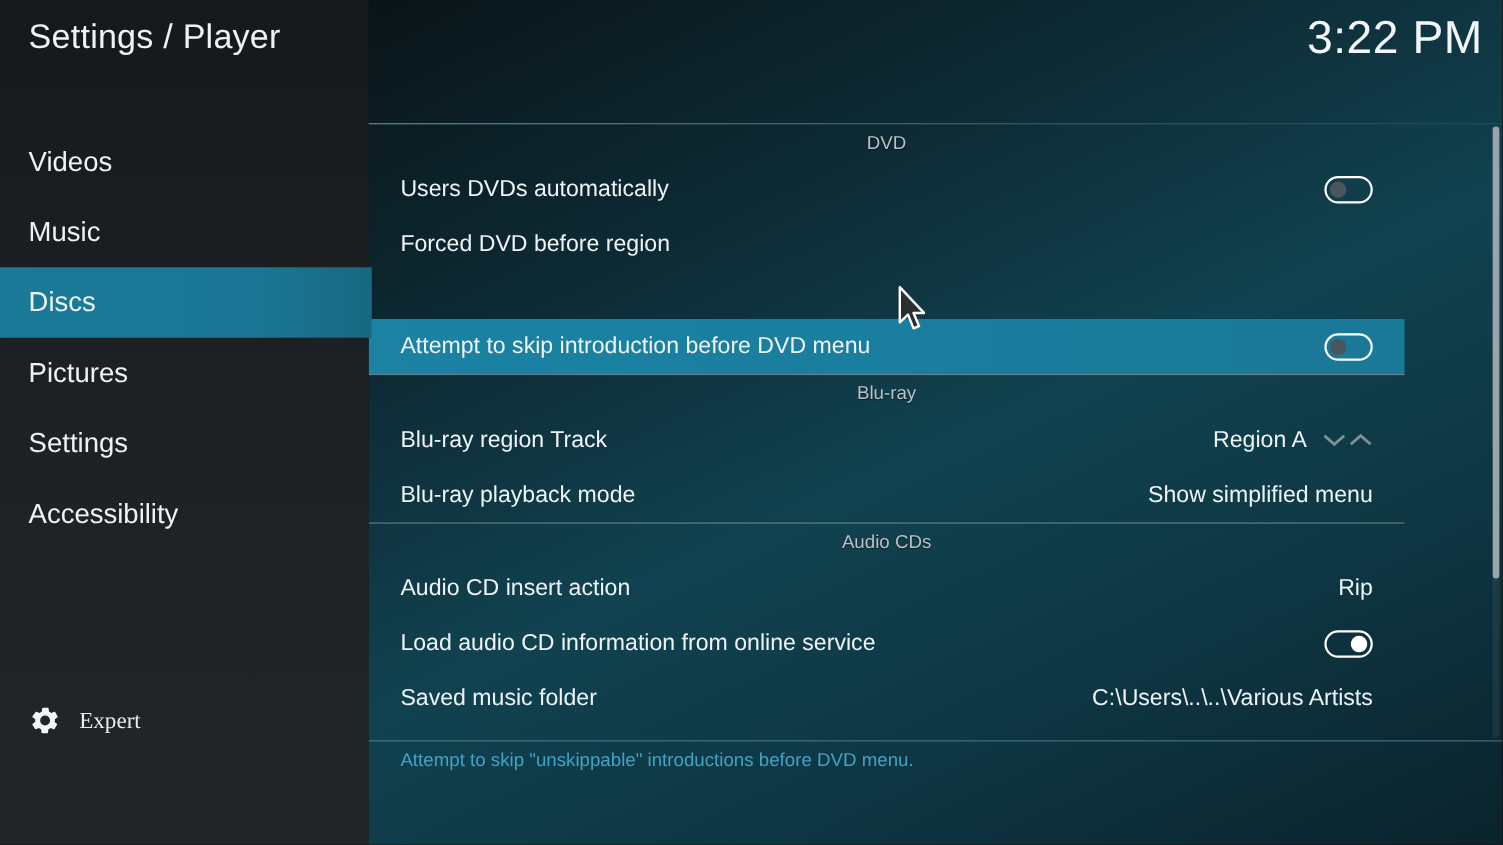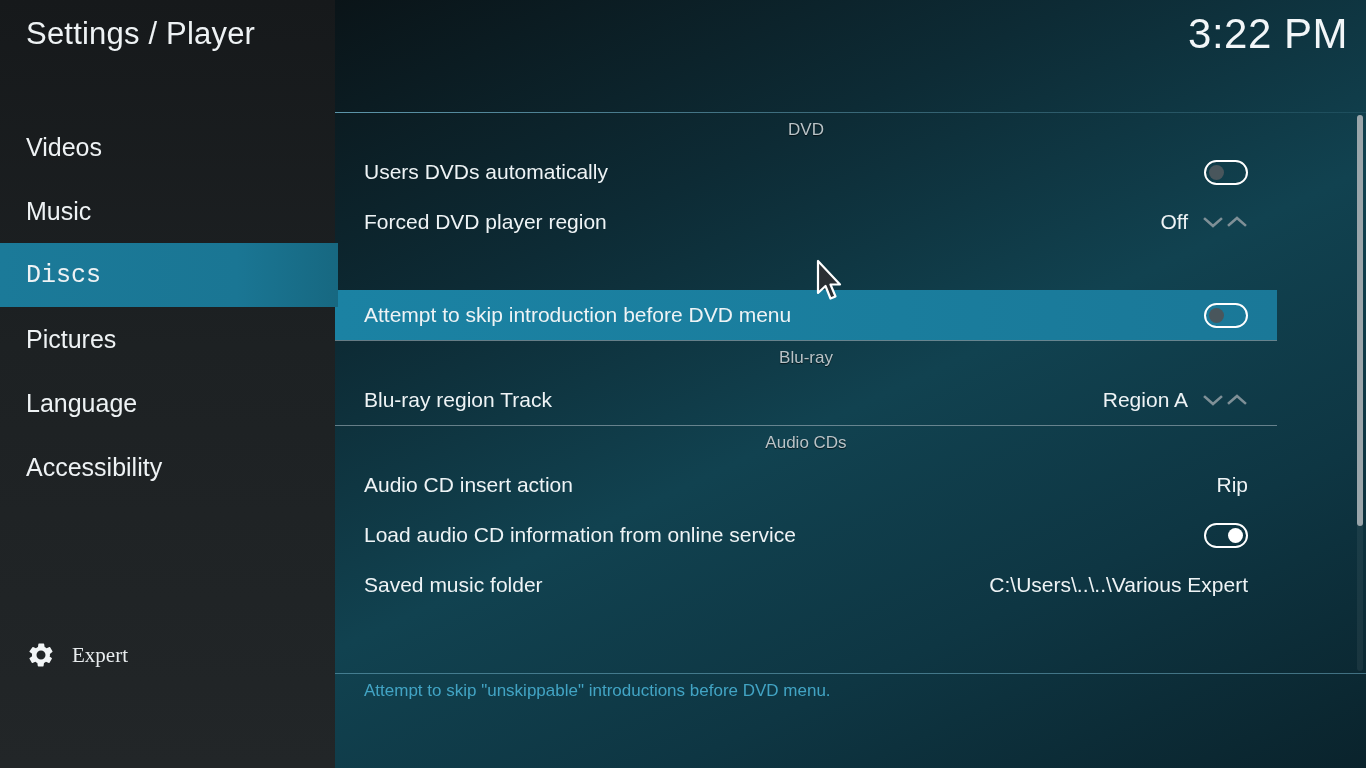--- a/index.html
+++ b/index.html
@@ -34,21 +34,20 @@
   .nav-item {
     position:relative;
     height:64px;
     display:flex; align-items:center;
     padding-left:26px;
     font-size:25px; color:#eef2f4;
     font-weight:400;
   }
   .nav-item.selected {
     background:linear-gradient(90deg,#1b7a99 0%, #1a7694 70%, #176881 100%);
-    font-family:Liberation Mono, monospace;
   }
   .level-row {
     position:absolute; left:26px; top:640px;
     display:flex; align-items:center; gap:16px;
   }
   .gear-icon { width:30px; height:30px; display:block; }
   .level-label { font-size:21px; color:#e8ecee;font-family:Liberation Serif, serif; }
 
   
   .content {
@@ -178,21 +177,21 @@
         <div class="nav-item">
           <span>Music</span>
         </div>
         <div class="nav-item selected">
           <span>Discs</span>
         </div>
         <div class="nav-item">
           <span>Pictures</span>
         </div>
         <div class="nav-item">
-          <span>Language</span>
+          <span>Settings</span>
         </div>
         <div class="nav-item">
           <span>Accessibility</span>
         </div>
       </div>
     <div class="level-row">
       <span class="gear-icon">
         <svg width="30" height="30" viewBox="0 0 24 24" fill="#f2f5f6">
           <path d="M19.1 12.9c.04-.3.06-.6.06-.9s-.02-.6-.07-.9l1.95-1.5a.48.48 0 0 0 .12-.6l-1.85-3.2a.47.47 0 0 0-.57-.21l-2.3.92a6.9 6.9 0 0 0-1.56-.9l-.35-2.44a.47.47 0 0 0-.46-.4h-3.7a.47.47 0 0 0-.46.4l-.35 2.44c-.56.23-1.08.54-1.56.9l-2.3-.92a.47.47 0 0 0-.57.21L2.8 8.99c-.11.2-.07.45.12.6l1.96 1.5c-.05.3-.08.61-.08.91s.03.6.08.9l-1.96 1.5a.48.48 0 0 0-.12.6l1.85 3.2c.11.2.35.28.57.21l2.3-.92c.48.37 1 .67 1.56.9l.35 2.44c.3.23.22.4.46.4h3.7c.24 0 .44-.17.46-.4l.35-2.44c.56-.23 1.08-.53 1.56-.9l2.3.92c.22.08.46 0 .57-.2l1.85-3.2a.48.48 0 0 0-.12-.6l-1.94-1.51ZM12 15.6A3.6 3.6 0 1 1 12 8.4a3.6 3.6 0 0 1 0 7.2Z"></path>
         </svg>
@@ -209,36 +208,21 @@
         <div class="section-header">DVD</div>
         <div class="setting-row">
           <span class="setting-label">Users DVDs automatically</span>
           <div class="setting-right">
             <div class="toggle">
               <div class="knob"></div>
             </div>
           </div>
         </div>
         <div class="setting-row">
-          <span class="setting-label">Forced DVD player region</span>
-          <div class="setting-right">
-            <span class="setting-value">Off</span>
-            <div class="spinner">
-              <span>
-                <svg width="22" height="16" viewBox="0 0 22 16">
-                  <path d="M3 5 L11 12 L19 5" fill="none" stroke="#7f9097" stroke-width="2.6" stroke-linecap="square"></path>
-                </svg>
-              </span>
-              <span>
-                <svg width="22" height="16" viewBox="0 0 22 16">
-                  <path d="M3 11 L11 4 L19 11" fill="none" stroke="#7f9097" stroke-width="2.6" stroke-linecap="square"></path>
-                </svg>
-              </span>
-            </div>
-          </div>
+          <span class="setting-label">Forced DVD before region</span>
         </div>
         <div class="setting-row highlight">
           <span class="setting-label">Attempt to skip introduction before DVD menu</span>
           <div class="setting-right">
             <div class="toggle">
               <div class="knob"></div>
             </div>
           </div>
         </div>
         <div class="section-rule"></div>
@@ -254,40 +238,46 @@
                 </svg>
               </span>
               <span>
                 <svg width="22" height="16" viewBox="0 0 22 16">
                   <path d="M3 11 L11 4 L19 11" fill="none" stroke="#7f9097" stroke-width="2.6" stroke-linecap="square"></path>
                 </svg>
               </span>
             </div>
           </div>
         </div>
+        <div class="setting-row">
+          <span class="setting-label">Blu-ray playback mode</span>
+          <div class="setting-right">
+            <span class="setting-value">Show simplified menu</span>
+          </div>
+        </div>
         <div class="section-rule"></div>
         <div class="section-header">Audio CDs</div>
         <div class="setting-row">
           <span class="setting-label">Audio CD insert action</span>
           <div class="setting-right">
             <span class="setting-value">Rip</span>
           </div>
         </div>
         <div class="setting-row">
           <span class="setting-label">Load audio CD information from online service</span>
           <div class="setting-right">
             <div class="toggle on">
               <div class="knob"></div>
             </div>
           </div>
         </div>
         <div class="setting-row">
           <span class="setting-label">Saved music folder</span>
           <div class="setting-right">
-            <span class="setting-value">C:\Users\..\..\Various Expert</span>
+            <span class="setting-value">C:\Users\..\..\Various Artists</span>
           </div>
         </div>
       </div>
 
     <div class="help-rule"></div>
     <div class="help-text">Attempt to skip "unskippable" introductions before DVD menu.</div>
 
     <div class="scrollbar-track">
       <div class="scrollbar-thumb" style="height: 411px;"></div>
     </div>

